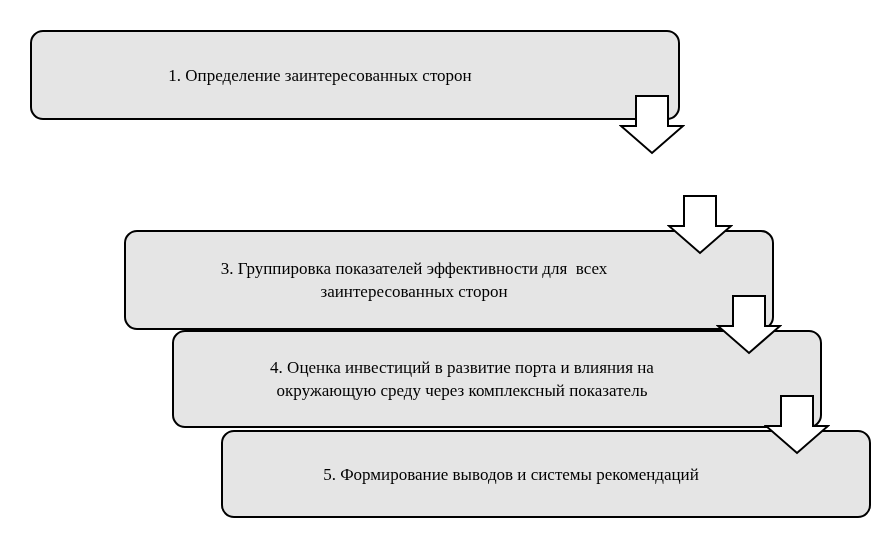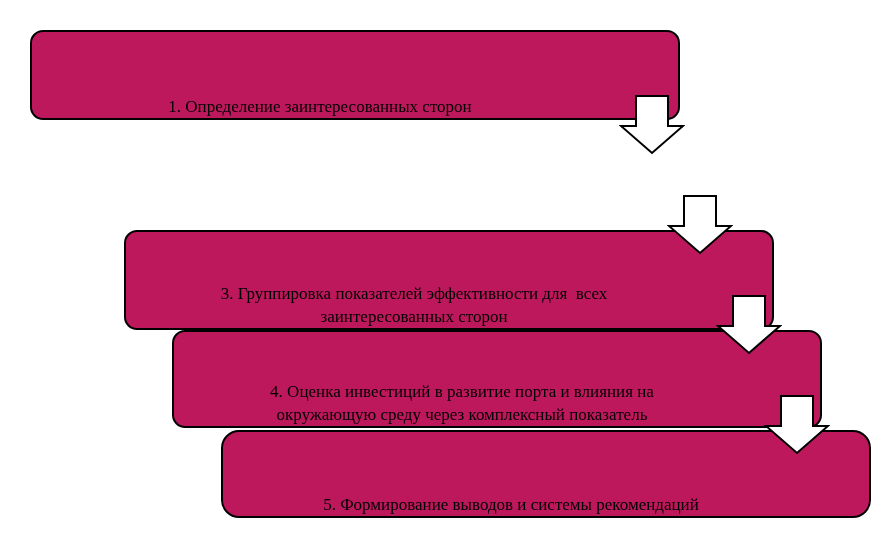--- a/index.html
+++ b/index.html
@@ -12,41 +12,41 @@
     width: 894px;
     height: 547px;
     background: #ffffff;
     overflow: hidden;
     font-family: "Liberation Serif", "DejaVu Serif", serif;
   }
   .step {
     position: absolute;
     box-sizing: border-box;
     width: 650px;
-    background: #be185d;
+    background: #e5e5e5;
     border: 2px solid #000000;
     border-radius: 13px;
     display: flex;
-    align-items: flex-end;
+    align-items: center;
     justify-content: center;
     padding: 0 105px 0 35px;
     z-index: 1;
   }
   .step-label {
     font-size: 17px;
     line-height: 23px;
     color: #000000;
     text-align: center;
     white-space: pre-wrap;
   }
   .step-1 { left: 30px;  top: 30px;  height: 90px; }
   .step-2 { left: 76px;  top: 130px; height: 92px; }
   .step-3 { left: 124px; top: 230px; height: 100px; }
   .step-4 { left: 172px; top: 330px; height: 98px; }
-  .step-5 { left: 221px; top: 430px; height: 88px; border-radius: 18px; }
+  .step-5 { left: 221px; top: 430px; height: 88px; }
 
   .arrow {
     position: absolute;
     width: 66px;
     height: 60px;
     z-index: 2;
     line-height: 0;
   }
   .arrow svg { display: block; }
   .arrow-1 { left: 619px; top: 95px; }

